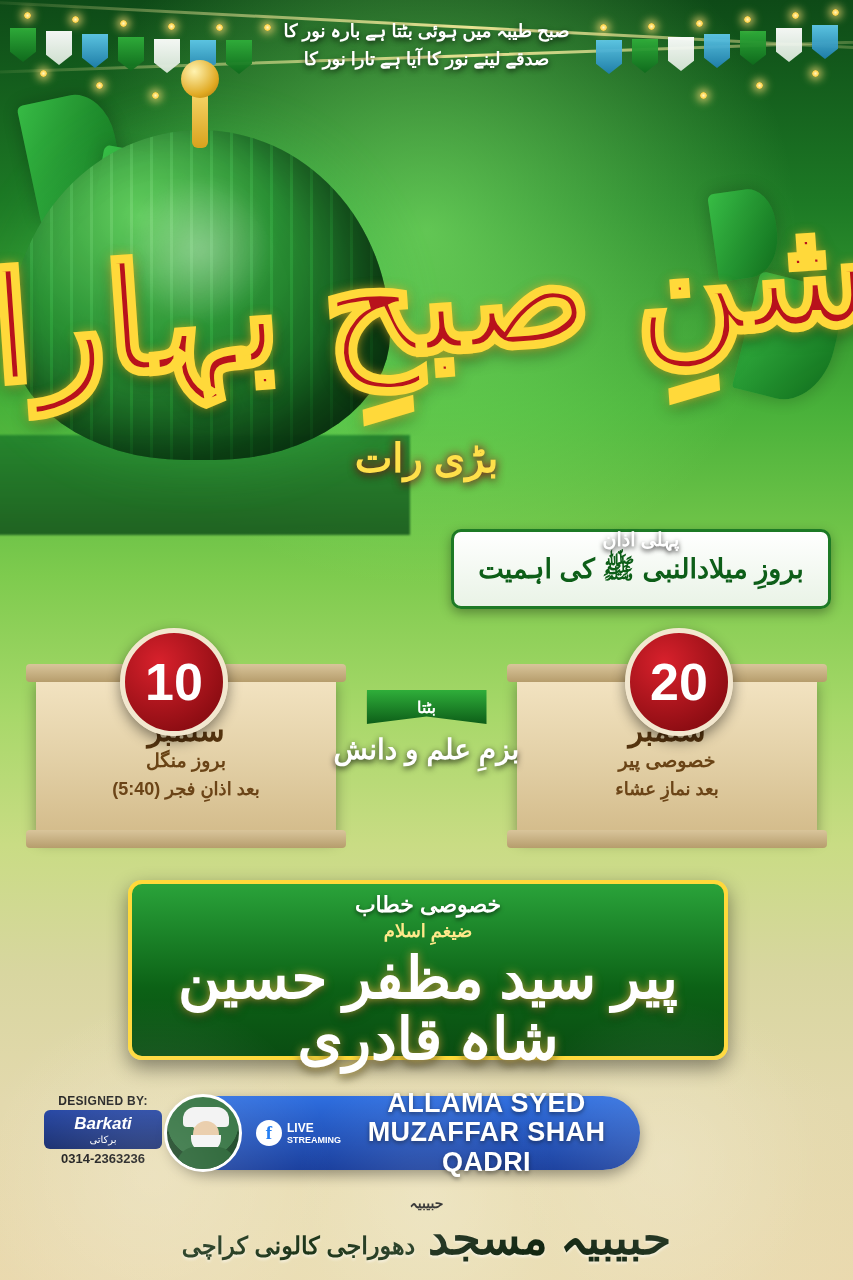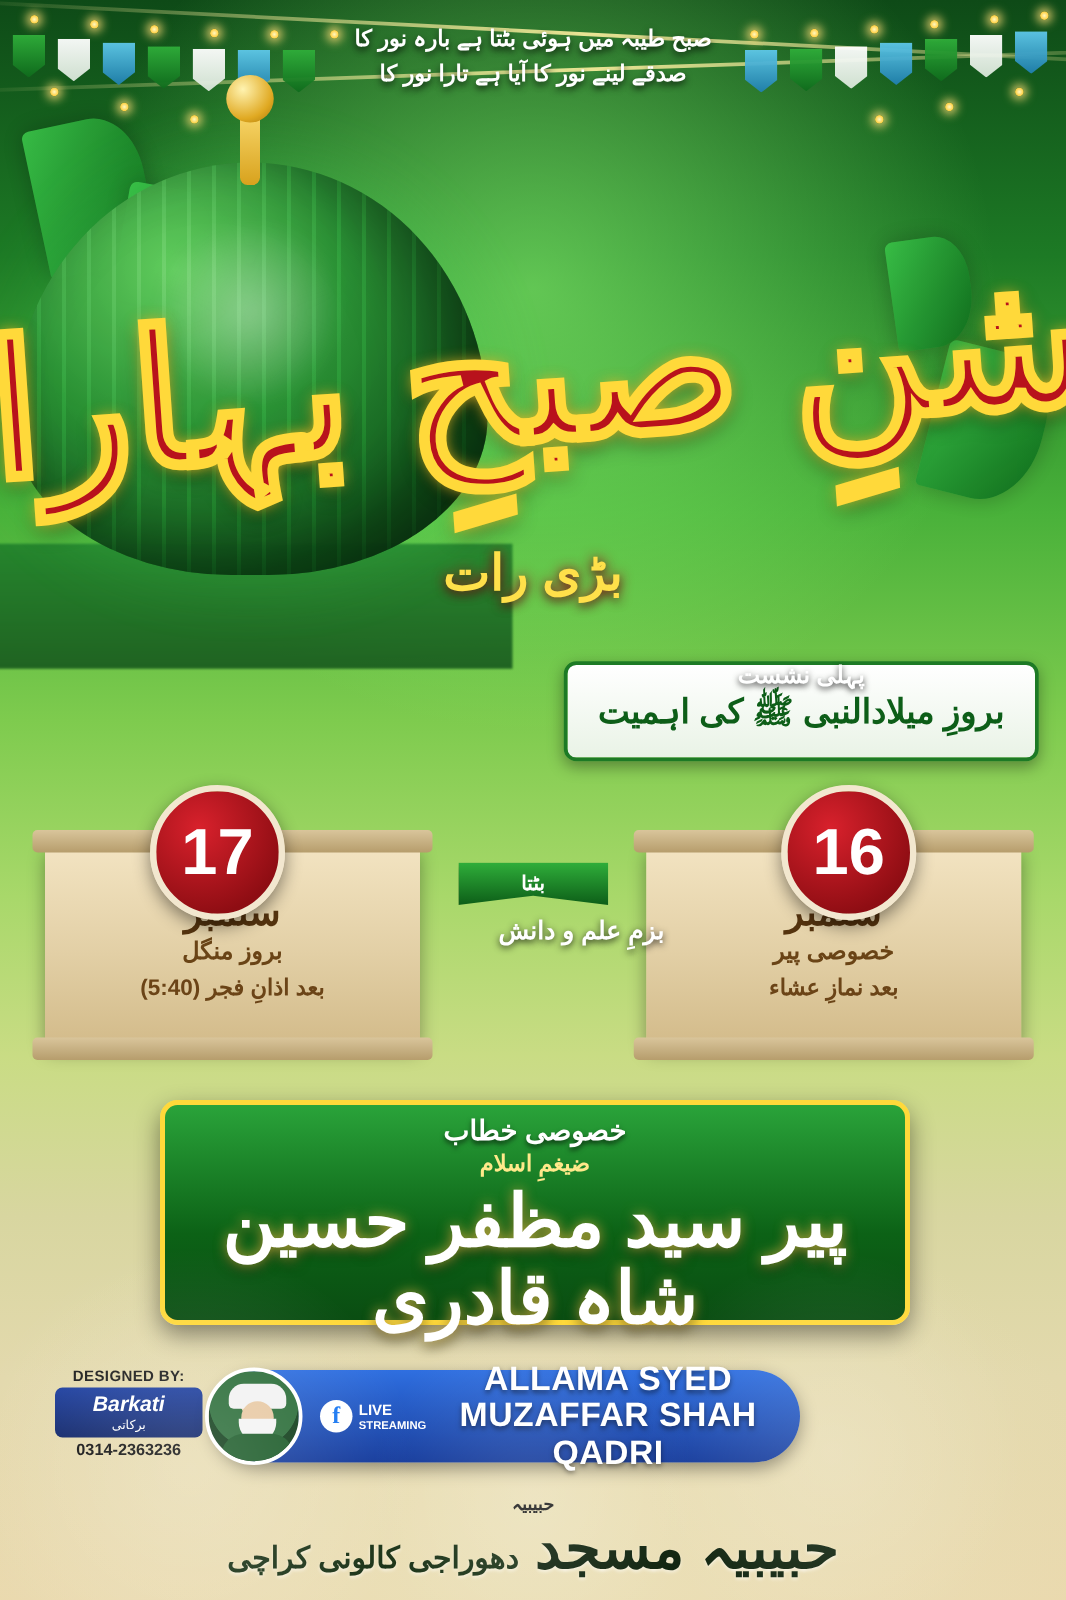--- a/index.html
+++ b/index.html
@@ -193,22 +193,22 @@
   .mid-ribbon {
     position:absolute; top:62px; left:50%; transform:translateX(-50%);
     width:120px; height:34px; background:linear-gradient(180deg,#2fae3a,#0d5e18);
     color:#fff; font-size:16px; font-weight:bold; direction:rtl;
     display:flex; align-items:center; justify-content:center;
     clip-path: polygon(0 0,100% 0,100% 100%,50% 78%,0 100%);
     box-shadow:0 3px 8px rgba(0,0,0,.35);
   }
   .mid-text {
     position:absolute; top:104px; left:50%; transform:translateX(-50%);
-    width:210px; text-align:right; direction:rtl;
-    font-size:20px; font-weight:bold; color:#ffffff;
+    width:210px; text-align:center; direction:rtl;
+    font-size:28px; font-weight:bold; color:#ffffff;
     text-shadow: 0 2px 6px rgba(0,0,0,.8); line-height:1.3;
   }
 
   
   .speaker-panel {
     position:absolute; top:880px; left:128px; width:600px; height:180px;
     background: linear-gradient(180deg,#2aa33a,#0c6216 60%,#0a4d12);
     border: 4px solid #ffd93a;
     border-radius: 14px;
     box-shadow: 0 8px 20px rgba(0,0,0,.45);
@@ -354,45 +354,45 @@
     <div>صدقے لینے نور کا آیا ہے تارا نور کا</div>
   </div>
 
   <div class="title-block">
     <div class="title-main">جشنِ صبحِ بہاراں</div>
   </div>
   <div class="title-sub">بڑی رات</div>
 
   <div class="sessions">
     <div class="session right">
-      <div class="session-label">پہلی نشست</div>
+      <div class="session-label">پہلی اذان</div>
       <div class="session-text">بروزِ میلادالنبی ﷺ کی اہمیت</div>
     </div>
   </div>
 
   <div class="scrolls">
     <div class="scroll right">
       <div class="scroll-inner">
         <div class="scroll-year">2024</div>
         <div class="scroll-date">ستمبر</div>
         <div class="scroll-year">خصوصی پیر</div>
         <div class="scroll-note">بعد نمازِ عشاء</div>
       </div>
     </div>
-    <div class="daybadge right">16</div>
+    <div class="daybadge right">20</div>
 
     <div class="scroll left">
       <div class="scroll-inner">
         <div class="scroll-year">2024</div>
         <div class="scroll-date">ستمبر</div>
         <div class="scroll-year">بروز منگل</div>
         <div class="scroll-note">بعد اذانِ فجر (5:40)</div>
       </div>
     </div>
-    <div class="daybadge left">17</div>
+    <div class="daybadge left">10</div>
 
     <div class="mid-ribbon">بٹتا</div>
     <div class="mid-text">بزمِ علم و دانش</div>
   </div>
 
   <div class="speaker-panel">
     <div class="speaker-top">خصوصی خطاب</div>
     <div class="speaker-title">ضیغمِ اسلام</div>
     <div class="speaker-name">پیر سید مظفر حسین شاہ قادری</div>
   </div>

